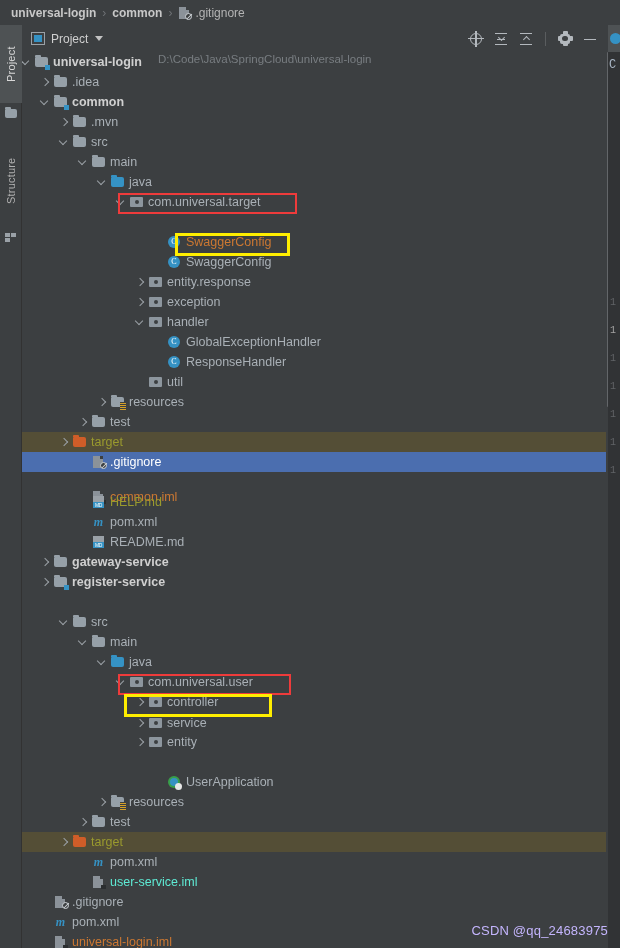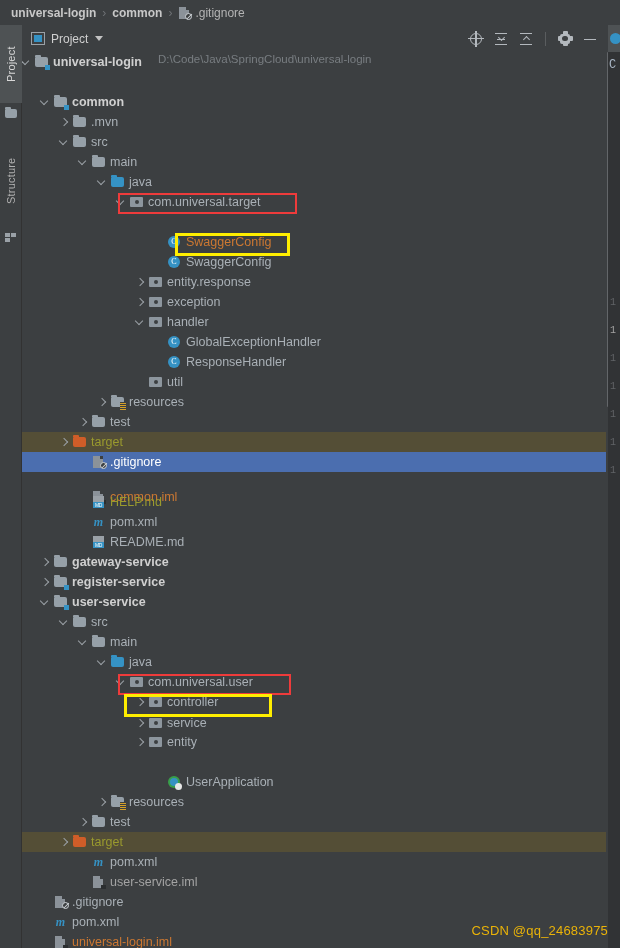--- a/index.html
+++ b/index.html
@@ -124,21 +124,21 @@
   .editor-sliver{position:absolute;left:608px;top:25px;width:12px;height:923px;background:#2b2b2b;}
   .sliver-tab{position:absolute;left:0;top:0;width:12px;height:27px;background:#4e5254;}
   .sliver-tabico{position:absolute;left:2px;top:8px;width:11px;height:11px;border-radius:50%;background:#3592c4;}
   .gutter{position:absolute;left:0;top:27px;width:12px;height:896px;background:#313335;}
   .lnum{position:absolute;left:2px;font-size:10px;color:#606366;font-family:"Liberation Mono",monospace;}
   .lnum.cur{color:#a4a3a3;}
   .sliver-c{position:absolute;left:1px;top:33px;font-size:12px;color:#a9b7c6;font-family:"Liberation Mono",monospace;}
 
   .watermark{
     position:absolute;right:12px;bottom:10px;
-    font-size:13px;color:#eab308;letter-spacing:.2px;
+    font-size:13px;color:#c4b5fd;letter-spacing:.2px;
   }
 </style>
 </head>
 <body>
 
 <div id="app">
 
   <div class="breadcrumb-bar">
     <span class="crumb">universal-login</span>
     <span class="crumb-sep">›</span>
@@ -215,20 +215,27 @@
 
     <div class="row" style="top: 0px;">
           <span class="arrow open" style="left: 0px;"></span>
           <span class="ico" style="left: 12px;">
             <span class="f-folder"></span>
             <span class="mod-badge"></span>
           </span>
           <span class="lbl bold" style="left: 31px;">universal-login</span>
           <span class="lbl path" style="left: 136px; top: 1px;">D:\Code\Java\SpringCloud\universal-login</span>
         </div>
+        <div class="row" style="top: 20px;">
+          <span class="arrow" style="left: 19px;"></span>
+          <span class="ico" style="left: 31px;">
+            <span class="f-folder"></span>
+          </span>
+          <span class="lbl" style="left: 50px;">.idea</span>
+        </div>
         <div class="row" style="top: 40px;">
           <span class="arrow open" style="left: 19px;"></span>
           <span class="ico" style="left: 31px;">
             <span class="f-folder"></span>
             <span class="mod-badge"></span>
           </span>
           <span class="lbl bold" style="left: 50px;">common</span>
         </div>
         <div class="row" style="top: 60px;">
           <span class="arrow" style="left: 38px;"></span>
@@ -391,28 +398,20 @@
           <span class="lbl bold" style="left: 50px;">gateway-service</span>
         </div>
         <div class="row" style="top: 520px;">
           <span class="arrow" style="left: 19px;"></span>
           <span class="ico" style="left: 31px;">
             <span class="f-folder"></span>
             <span class="mod-badge"></span>
           </span>
           <span class="lbl bold" style="left: 50px;">register-service</span>
         </div>
-        <div class="row" style="top: 540px;">
-          <span class="arrow open" style="left: 19px;"></span>
-          <span class="ico" style="left: 31px;">
-            <span class="f-folder"></span>
-            <span class="mod-badge"></span>
-          </span>
-          <span class="lbl bold" style="left: 50px;">user-service</span>
-        </div>
         <div class="row" style="top: 560px;">
           <span class="arrow open" style="left: 38px;"></span>
           <span class="ico" style="left: 50px;">
             <span class="f-folder"></span>
           </span>
           <span class="lbl" style="left: 69px;">src</span>
         </div>
         <div class="row" style="top: 580px;">
           <span class="arrow open" style="left: 57px;"></span>
           <span class="ico" style="left: 69px;">
@@ -497,21 +496,21 @@
           </span>
           <span class="lbl" style="left: 88px;">pom.xml</span>
         </div>
         <div class="row" style="top: 820px;">
           <span class="ico" style="left: 69px;">
             <span class="f-file dark">
               <span class="corner"></span>
             </span>
             <span class="imlbadge"></span>
           </span>
-          <span class="lbl" style="left: 88px; color: #a3a3a3;">user-service.iml</span>
+          <span class="lbl" style="left: 88px; color: #5eead4;">user-service.iml</span>
         </div>
         <div class="row" style="top: 840px;">
           <span class="ico" style="left: 31px;">
             <span class="f-file dark">
               <span class="corner"></span>
             </span>
             <span class="gitbadge"></span>
           </span>
           <span class="lbl" style="left: 50px;">.gitignore</span>
         </div>

